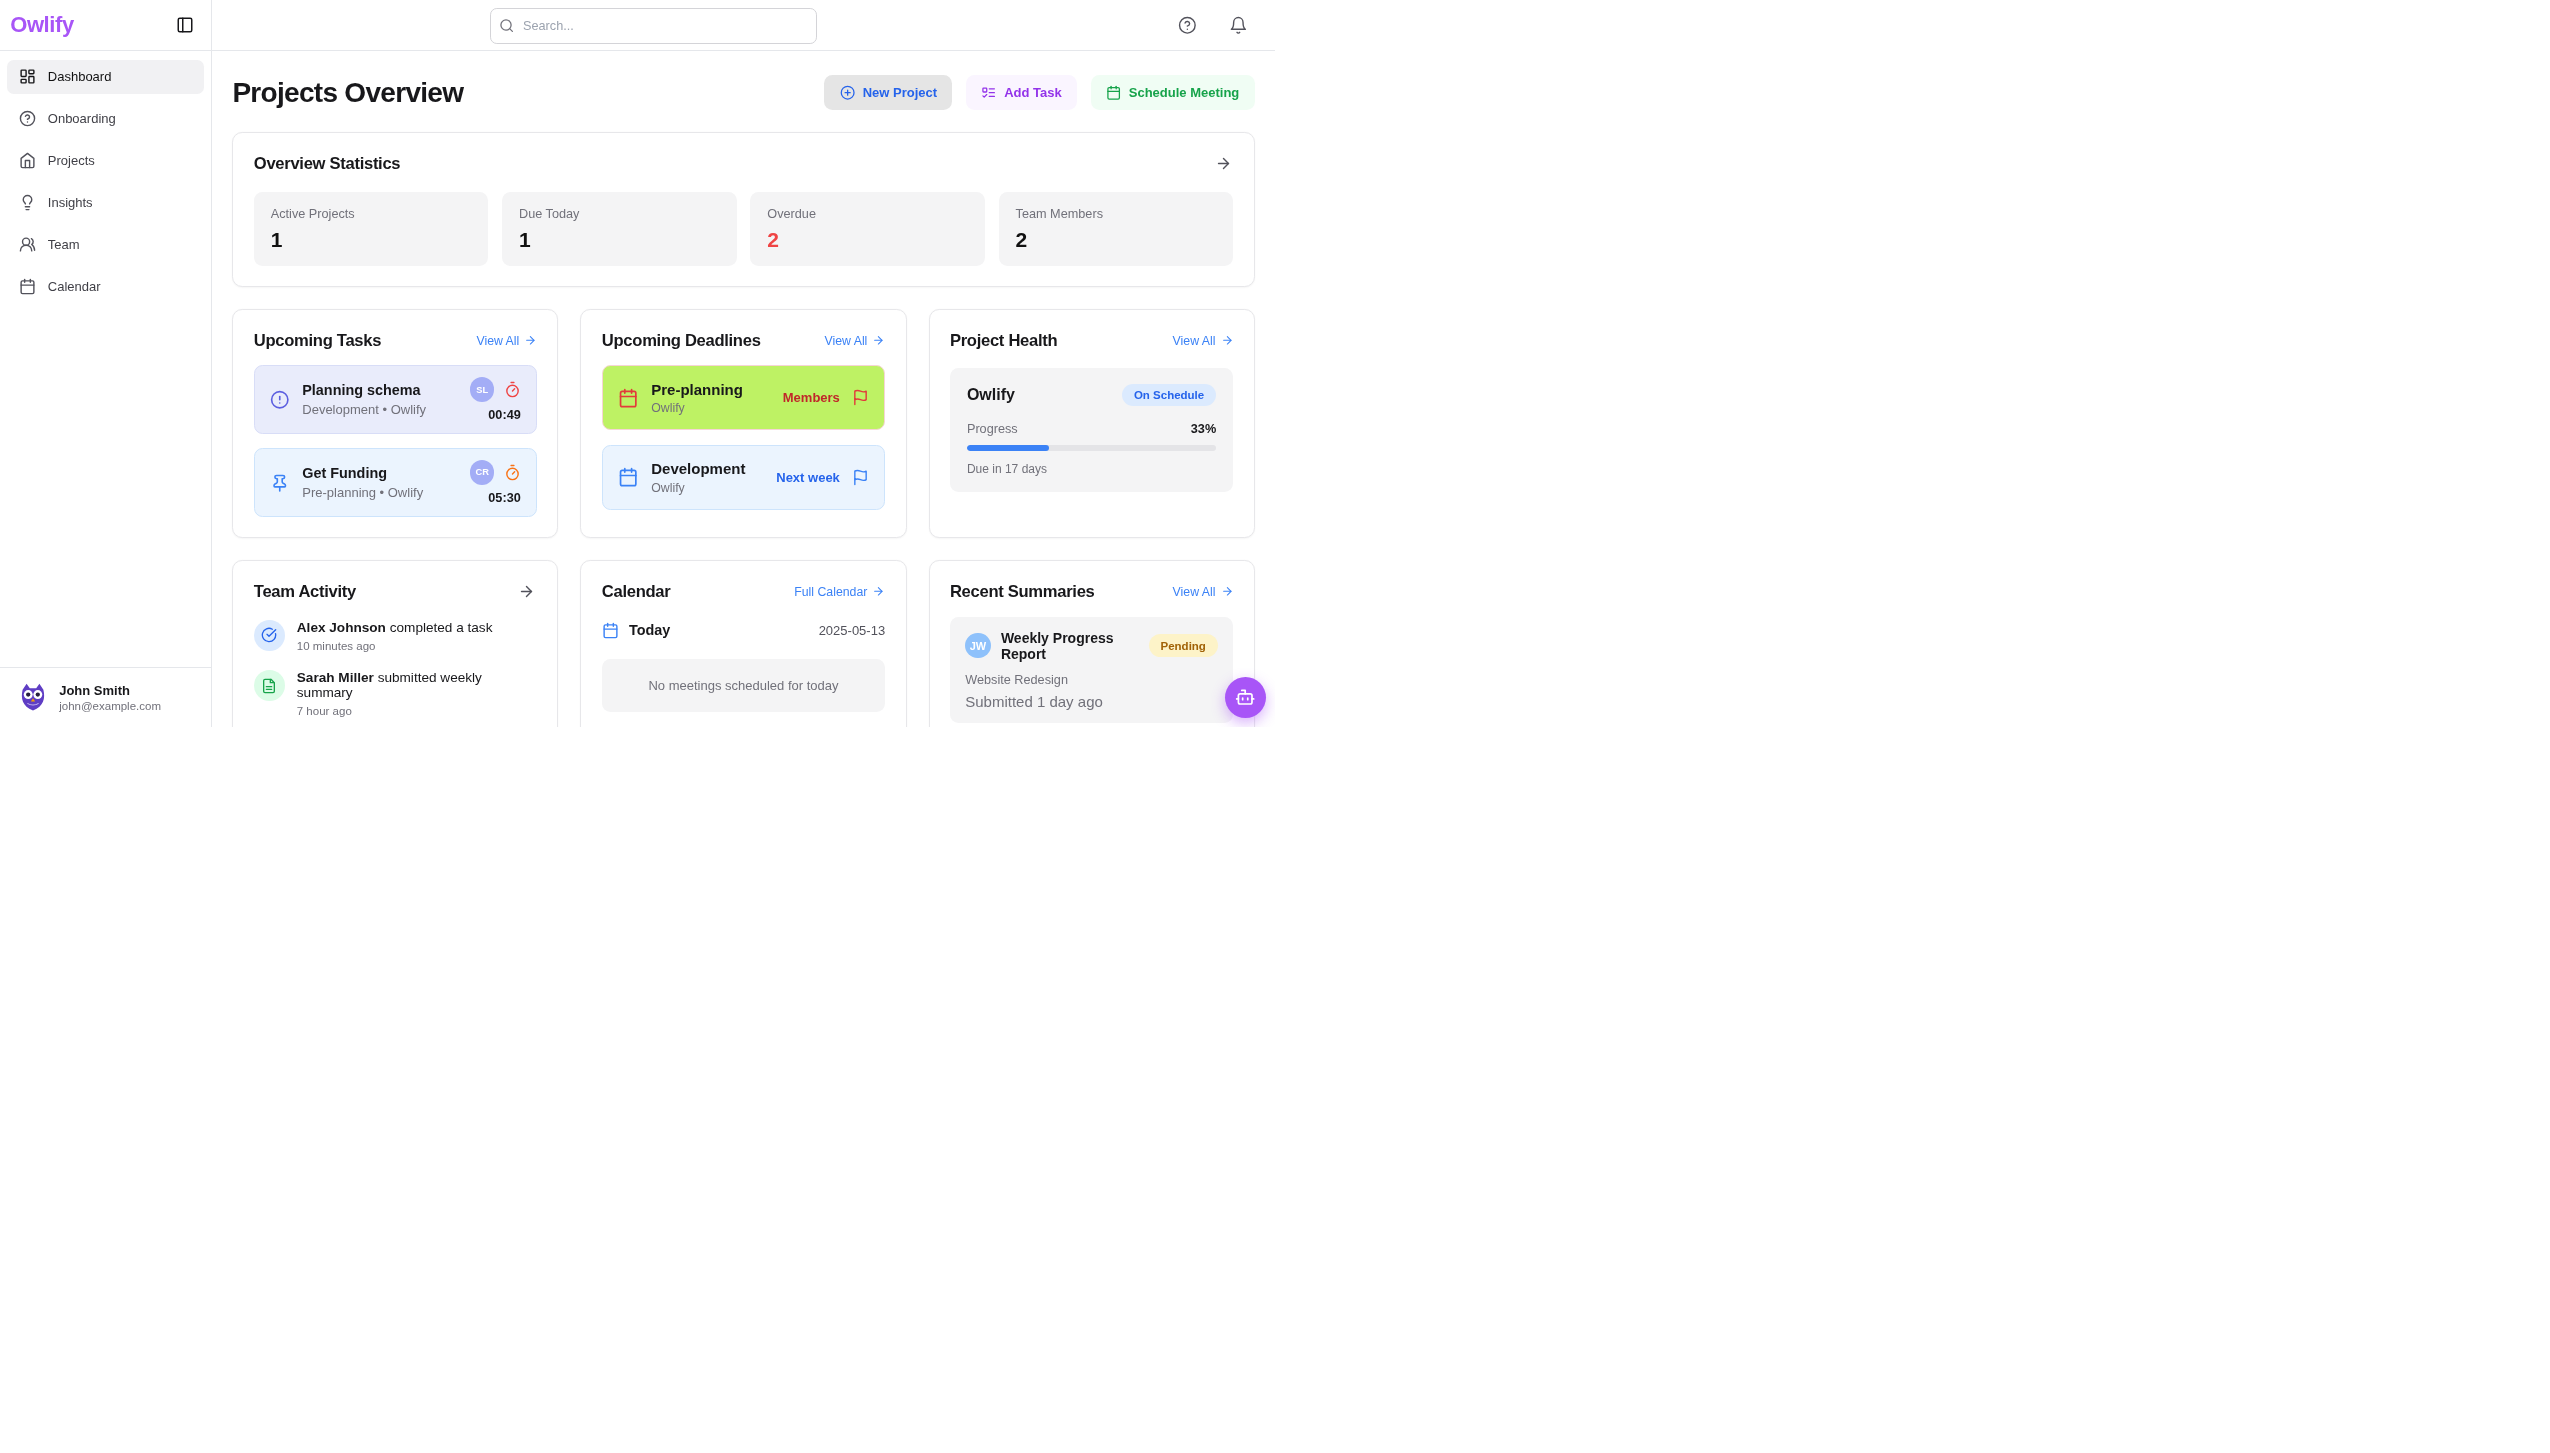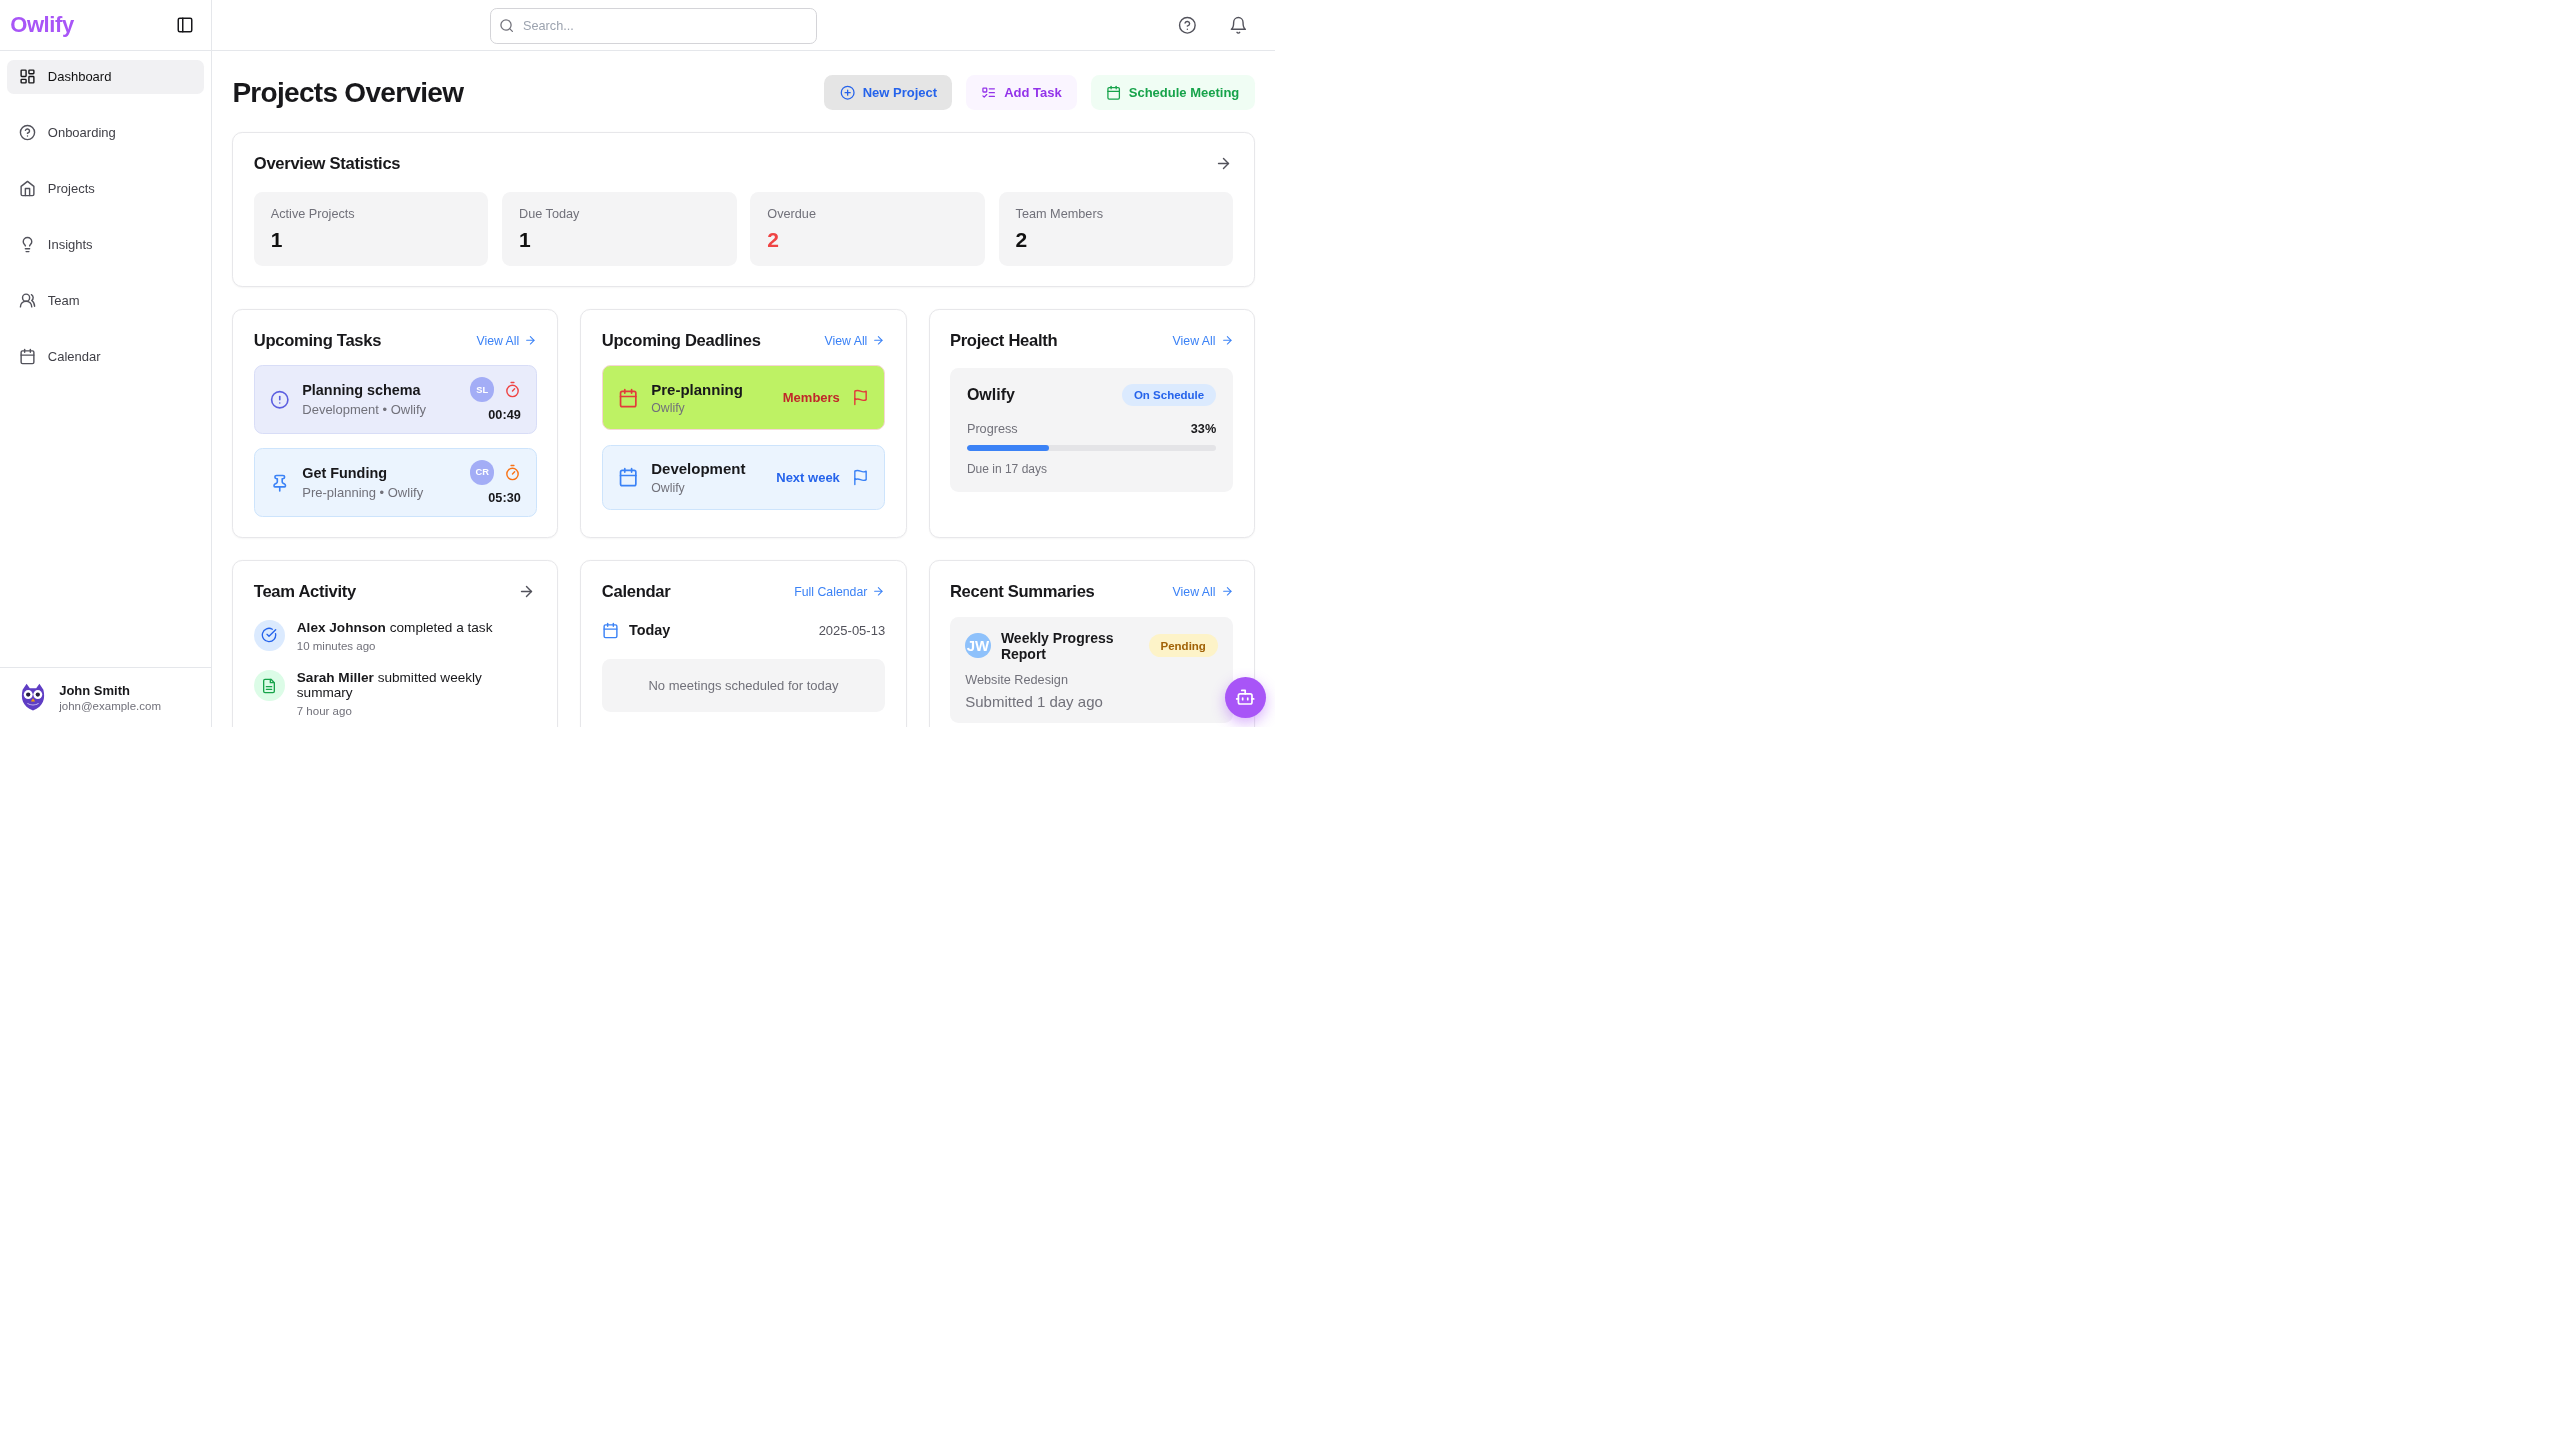--- a/index.html
+++ b/index.html
@@ -5,21 +5,21 @@
   * { margin:0; padding:0; box-sizing:border-box; }
   html,body { width:1275px; height:727px; overflow:hidden; background:#fff;
     font-family:"Liberation Sans", sans-serif; color:#18181b; }
   .app { position:relative; width:1275px; height:727px; display:flex; }
 
   
   .sidebar { width:212px; height:100%; border-right:0.8px solid #e5e7eb; display:flex; flex-direction:column; background:#fff; flex:0 0 212px; }
   .sidebar-header { height:51px; display:flex; align-items:center; justify-content:space-between; padding:0 15.3px 0 10.2px; border-bottom:0.8px solid #e5e7eb; }
   .logo { font-size:22px; font-weight:700; color:#a855f7; letter-spacing:-0.4px; cursor:pointer; }
   .icon-btn { background:none; border:none; cursor:pointer; color:#18181b; display:flex; align-items:center; justify-content:center; padding:1.7px; }
-  .nav { flex:1; padding:8.5px 6.8px; display:flex; flex-direction:column; gap:22px; }
+  .nav { flex:1; padding:8.5px 6.8px; display:flex; flex-direction:column; gap:8px; }
   .nav-item { display:flex; align-items:center; gap:12px; padding:8.5px 12px; border-radius:6.8px; color:#3f3f46; font-size:13px; font-weight:500; cursor:pointer; }
   .nav-item .nav-icon { display:flex; color:#52525b; }
   .nav-item.active { background:#f1f1f3; color:#111; }
   .nav-item.active .nav-icon { color:#18181b; }
   .sidebar-user { border-top:0.8px solid #e5e7eb; padding:13.6px 17px; display:flex; align-items:center; gap:10.2px; cursor:pointer; }
   .user-name { font-size:13px; font-weight:700; }
   .user-email { font-size:11.5px; color:#71717a; margin-top:2.5px; }
 
   
   .main { flex:1; display:flex; flex-direction:column; min-width:0; }
@@ -598,21 +598,21 @@
               <span style="display:flex">
                   <svg width="12.7" height="12.7" viewBox="0 0 24 24" fill="none" stroke="currentColor" stroke-width="2" stroke-linecap="round" stroke-linejoin="round">
                     <path d="M5 12h14"></path>
                     <path d="m12 5 7 7-7 7"></path>
                   </svg>
                 </span>
             </button>
           </div>
           <div class="sum-item">
             <div class="sum-head">
-              <span class="avatar av-blue" style="width:25.5px;height:25.5px;font-size:15px">JW</span>
+              <span class="avatar av-blue" style="width:25.5px;height:25.5px;font-size:11px">JW</span>
               <span class="sum-title">Weekly Progress Report</span>
               <span class="badge badge-yellow">Pending</span>
             </div>
             <div class="sum-proj">Website Redesign</div>
             <div class="sum-sub">Submitted 1 day ago</div>
           </div>
           <div class="sum-item">
             <div class="sum-head">
               <span class="avatar av-green" style="width:25.5px;height:25.5px;font-size:9.8px">EP</span>
               <span class="sum-title">Daily Status Update</span>

